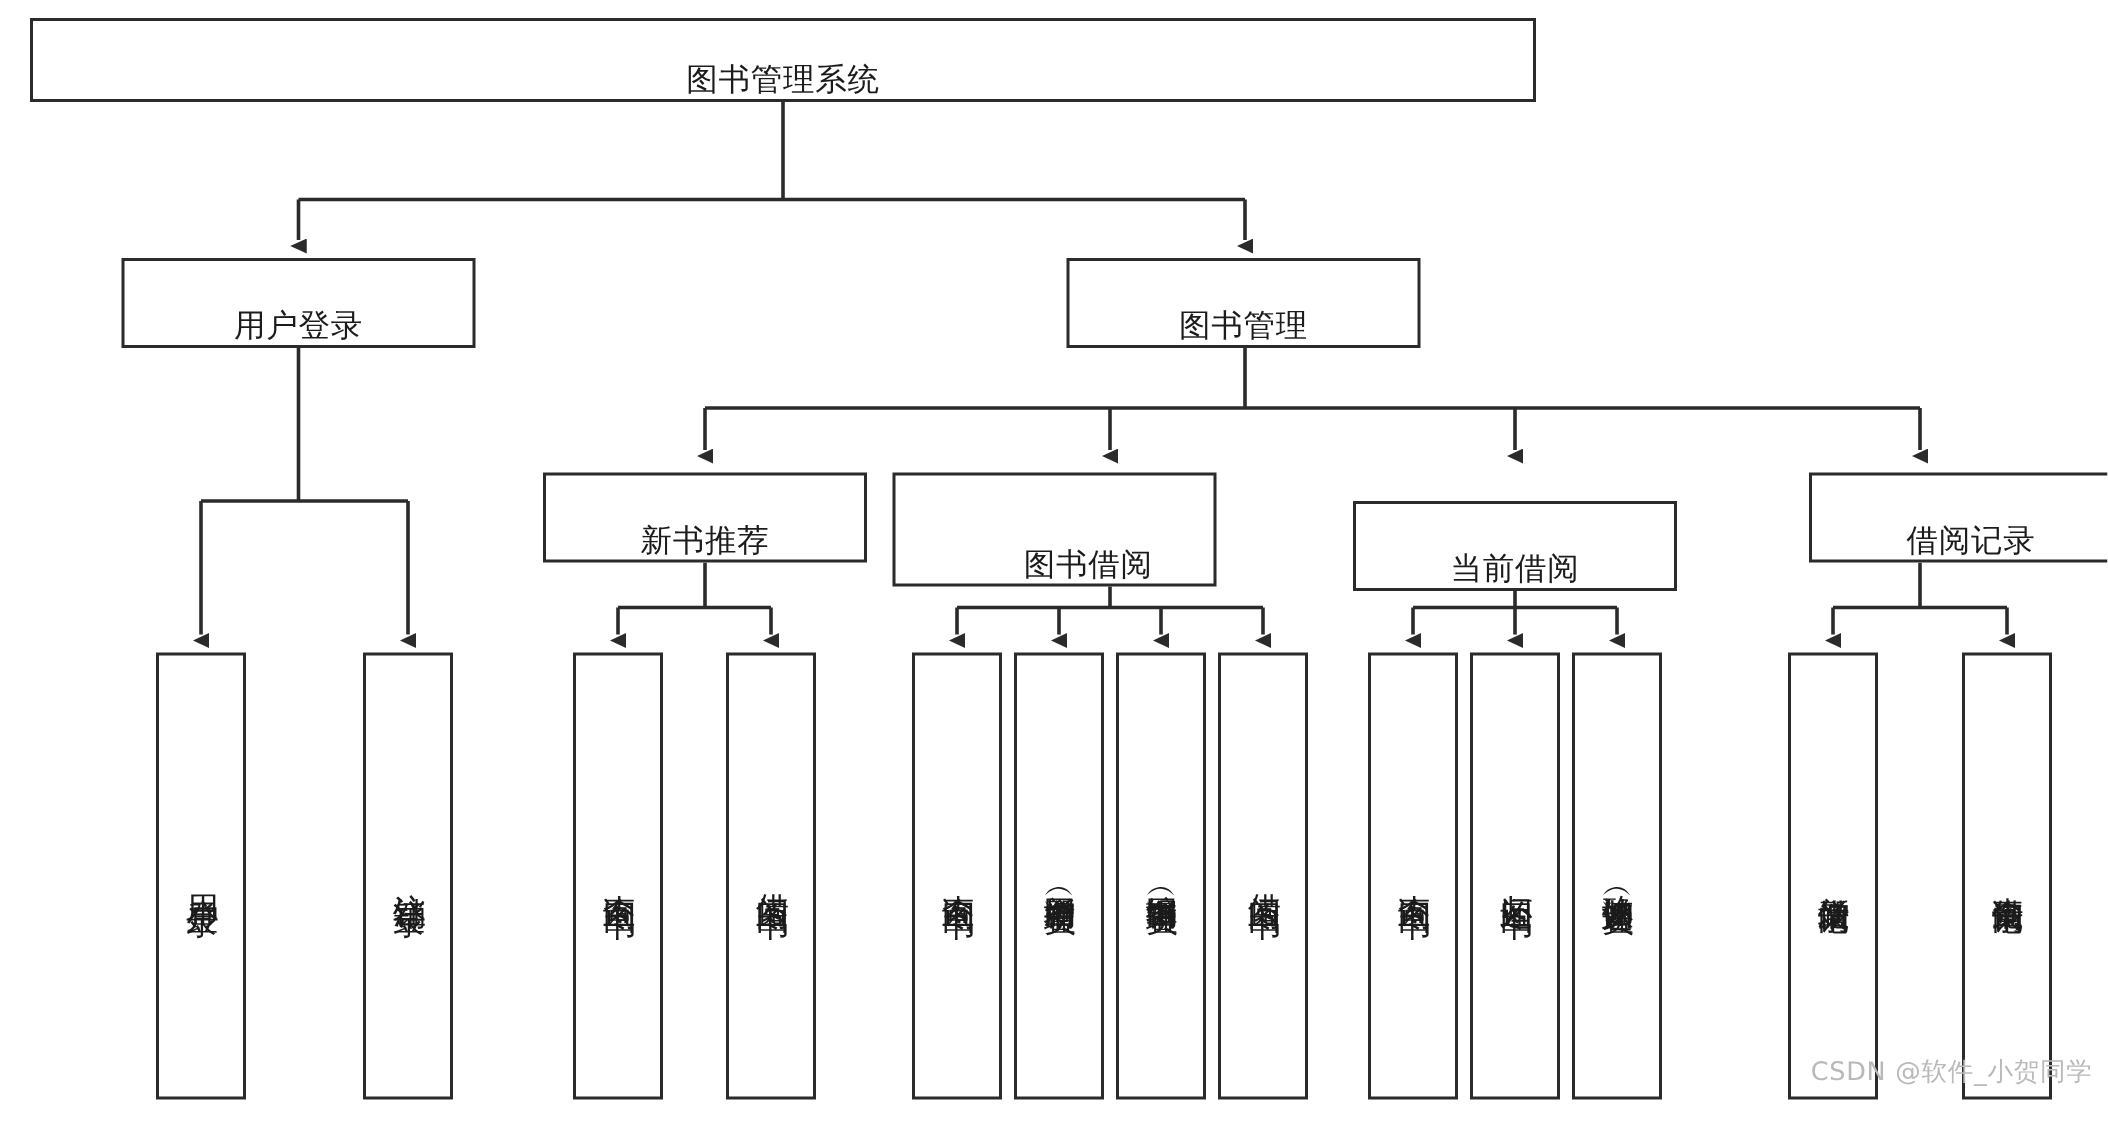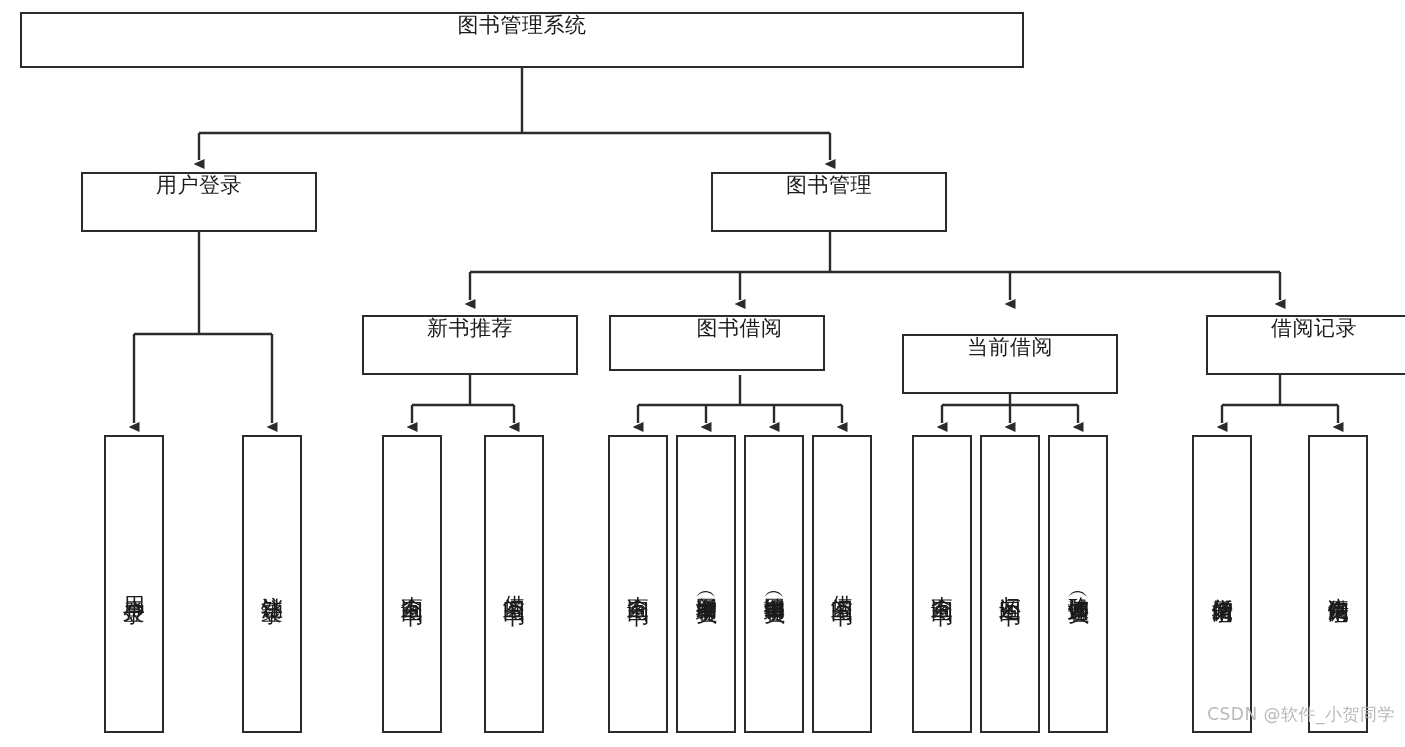--- a/index.html
+++ b/index.html
@@ -21,21 +21,21 @@
     width:1405px;
     height:747px;
     pointer-events:none;
   }
   .node{
     position:absolute;
     box-sizing:border-box;
     background:#ffffff;
     border:2px solid #2b2b2b;
     display:flex;
-    align-items:flex-start;
+    align-items:flex-end;
     justify-content:center;
     z-index:3;
   }
   .node .label{
     color:#1b1b1b;
     line-height:1.12;
     white-space:nowrap;
     text-align:center;
   }
   
@@ -139,21 +139,21 @@
   </div>
 
   <div class="node h" style="left:711px; top:172px; width:236px; height:60px;">
     <span class="label">图书管理</span>
   </div>
 
   <div class="node h" style="left:362px; top:315px; width:216px; height:60px;font-family:Liberation Serif, serif;">
     <span class="label">新书推荐</span>
   </div>
 
-  <div class="node h" style="left:609px; top:315px; width:216px; height:56px;padding-left:45px;">
+  <div class="node h" style="left:595px; top:315px; width:216px; height:76px;padding-left:45px;">
     <span class="label">图书借阅</span>
   </div>
 
   <div class="node h" style="left:902px; top:334px; width:216px; height:60px;">
     <span class="label">当前借阅</span>
   </div>
 
   <div class="node h" style="left:1172px; top:315px; width:216px; height:60px;margin-left:34px;">
     <span class="label">借阅记录</span>
   </div>

